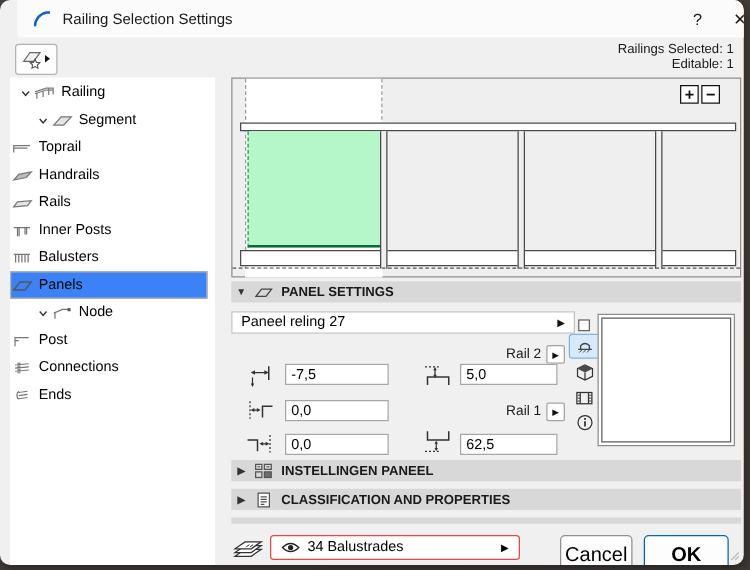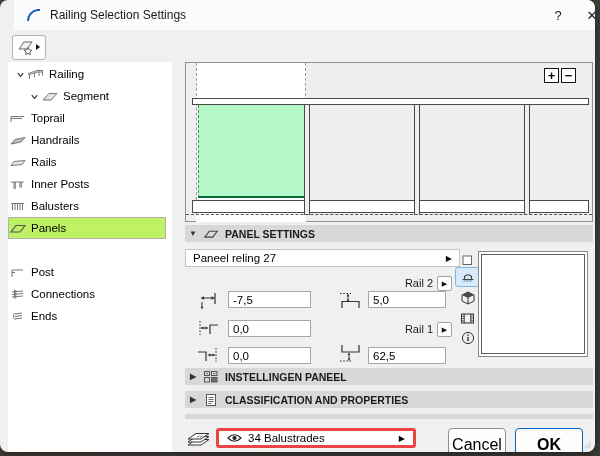--- a/index.html
+++ b/index.html
@@ -42,21 +42,21 @@
   }
   .trow{
     position:absolute;left:0;width:158px;height:22px;
     display:flex;align-items:center;font-size:11.5px;color:#000;
   }
   .trow .chev{width:12px;display:flex;justify-content:center;flex:0 0 auto;}
   .trow .ticon{width:19px;height:14px;margin-right:4px;flex:0 0 auto;display:flex;align-items:center;justify-content:center;}
   .lvl0{padding-left:6px;}
   .lvl1{padding-left:20px;}
   .lvl2{}
-  .trow.selected{background:#bef264;box-shadow:0 0 0 1px #b2b2b2 inset;}
+  .trow.selected{background:#3b82f6;box-shadow:0 0 0 1px #b2b2b2 inset;}
   
   .preview{
     position:absolute;left:185px;top:62px;width:408px;height:160px;
     background:#efefef;border:1px solid #8f8f8f;box-sizing:border-box;
   }
   .pv{position:absolute;box-sizing:border-box;}
   .zone-white{left:10px;top:0;width:110px;height:152px;background:#fff;
     border-left:1px dashed #9a9a9a;border-right:1px dashed #9a9a9a;}
   .toprail{left:6px;top:35px;width:397px;height:7px;background:#fff;border:1px solid #4a4a4a;}
   .botrail{left:6px;top:137px;width:397px;height:13px;background:#fff;border:1px solid #4a4a4a;}
@@ -104,21 +104,21 @@
   .vopt.active{background:#d6eafc;border:1px solid #7db4e0;box-sizing:border-box;}
   .pv-box{
     position:absolute;left:478px;top:251px;width:110px;height:106px;background:#fff;
     border:1px solid #8a8a8a;box-sizing:border-box;padding:2px;
   }
   .pv-box-inner{width:100%;height:100%;border:1px solid #5c5c5c;box-sizing:border-box;background:#fff;}
   
   .layer-icon{position:absolute;left:186px;top:429px;}
   .layer-drop{
     position:absolute;left:216px;top:428px;width:200px;height:20px;background:#fff;
-    border:3px solid #ef4444;border-radius:3px;box-sizing:border-box;
+    border:1px solid #ef4444;border-radius:3px;box-sizing:border-box;
     display:flex;align-items:center;padding:0 8px;font-size:11.5px;color:#000;gap:6px;
   }
   .layer-drop .pop{margin-left:auto;font-size:8px;}
   .btn{
     position:absolute;top:428px;height:34px;background:#fdfdfd;border:1px solid #8f8f8f;
     border-radius:4px;font-size:16px;color:#000;display:flex;align-items:center;
     justify-content:center;box-sizing:border-box;font-family:"Liberation Sans",sans-serif;
   }
   .btn.default{border:1.5px solid #0067c0;font-weight:bold;}
   .grip{position:absolute;right:3px;bottom:3px;width:8px;height:8px;opacity:.5;}
@@ -138,20 +138,24 @@
     <div class="win-btn">✕</div>
   </div>
 
   <div class="fav-btn">
     <svg width="24" height="17" viewBox="0 0 24 17">
       <polygon points="2,10 10,10 15,3 7,3" fill="#f2f2f2" stroke="#666" stroke-width="1"></polygon>
       <path d="M11 8.5 l1.2 2.4 2.6.3 -1.9 1.8 .5 2.6 -2.4-1.3 -2.4 1.3 .5-2.6 -1.9-1.8 2.6-.3 z" fill="#fff" stroke="#555" stroke-width=".9"></path>
       <polygon points="19,5 23,8 19,11" fill="#111"></polygon>
     </svg>
   </div>
+  <div class="sel-info">
+    <div>Railings Selected: 1</div>
+    <div>Editable: 1</div>
+  </div>
 
   <div class="tree">
 
     <div class="trow lvl0" style="top:1px">
       <span class="chev">
           <svg width="9" height="9" viewBox="0 0 10 10">
             <path d="M2 3.5 L5 7 L8 3.5" fill="none" stroke="#333" stroke-width="1.3"></path>
           </svg>
         </span>
       <span class="ticon">
@@ -223,20 +227,34 @@
 
     <div class="trow lvl2 selected" style="top:155px">
       <span class="ticon">
           <svg width="18" height="13" viewBox="0 0 18 13">
             <polygon points="2,10 11,10 16,3.5 7,3.5" fill="none" stroke="#555" stroke-width="1.2"></polygon>
           </svg>
         </span>
       <span>Panels</span>
     </div>
 
+    <div class="trow lvl1" style="top:177px">
+      <span class="chev">
+          <svg width="9" height="9" viewBox="0 0 10 10">
+            <path d="M2 3.5 L5 7 L8 3.5" fill="none" stroke="#333" stroke-width="1.3"></path>
+          </svg>
+        </span>
+      <span class="ticon">
+          <svg width="18" height="13" viewBox="0 0 18 13">
+            <path d="M2 6.5 L9 3.5 H14 M3 6.5 V11" fill="none" stroke="#777" stroke-width="1"></path>
+            <rect x="13" y="2.5" width="2.5" height="2.5" fill="#555"></rect>
+          </svg>
+        </span>
+      <span>Node</span>
+    </div>
 
     <div class="trow lvl2" style="top:199px">
       <span class="ticon">
           <svg width="17" height="13" viewBox="0 0 17 13">
             <path d="M3 11 V4 H14 M3 6.5 H6" fill="none" stroke="#777" stroke-width="1"></path>
           </svg>
         </span>
       <span>Post</span>
     </div>
 

